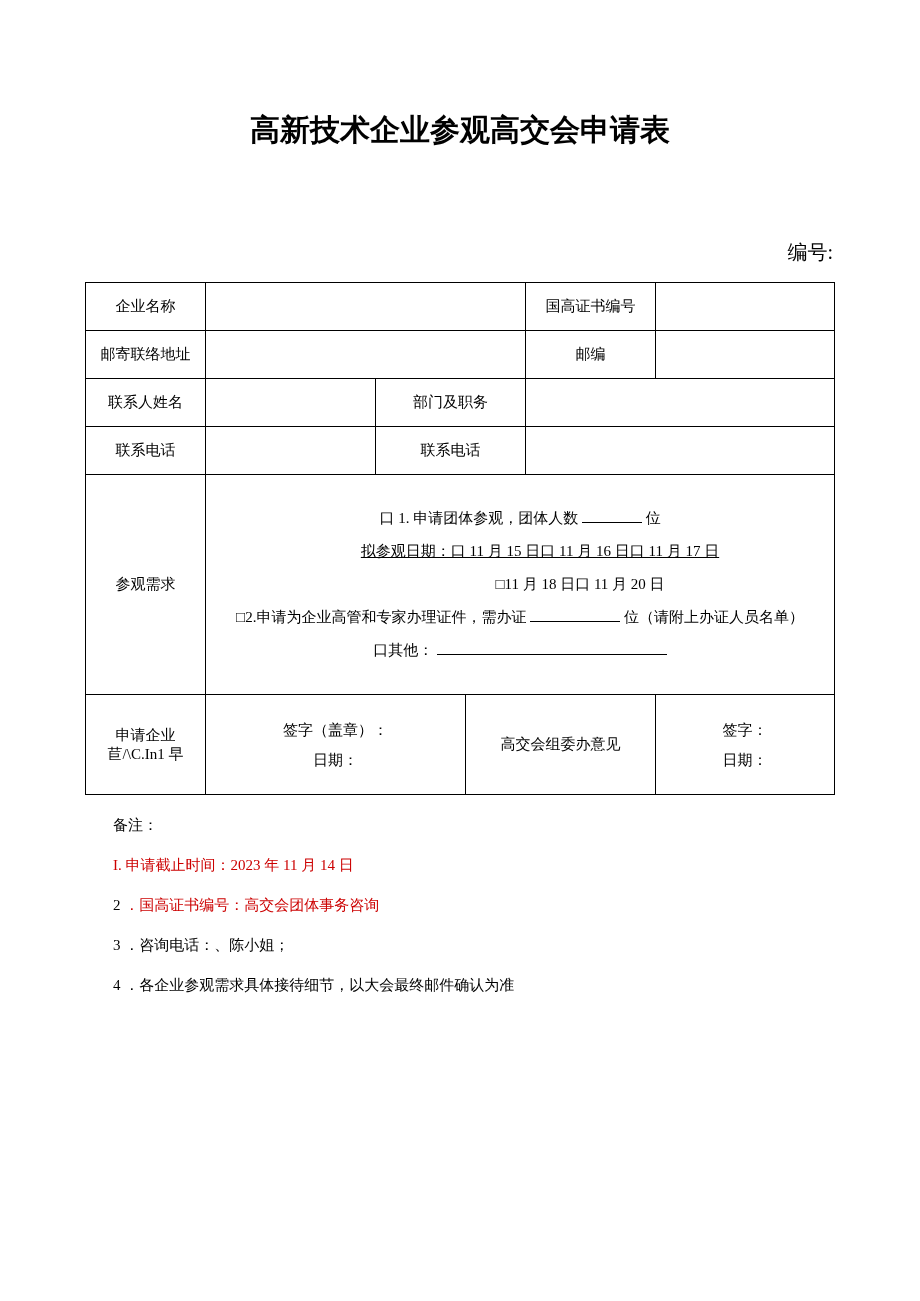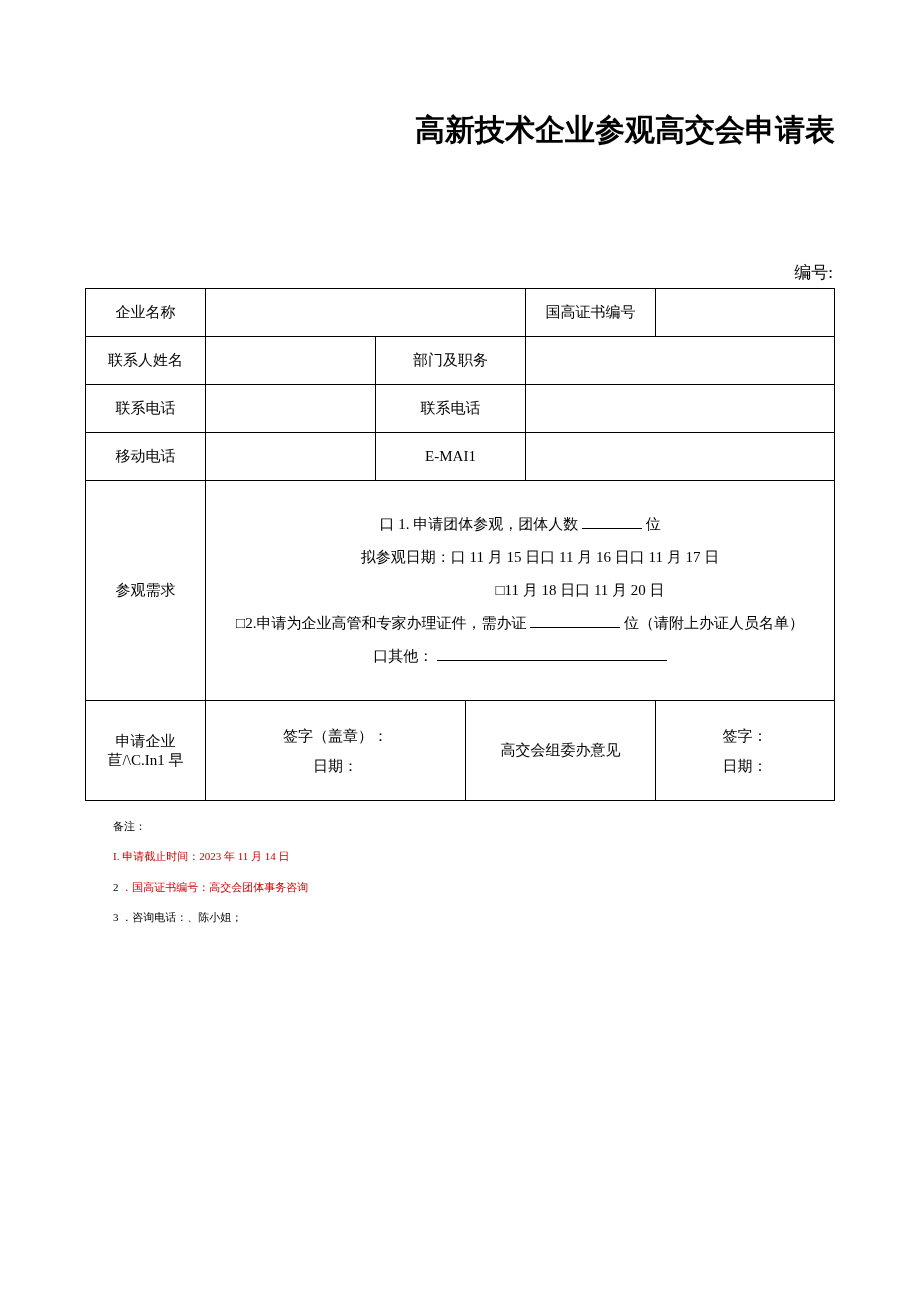--- a/index.html
+++ b/index.html
@@ -10,31 +10,31 @@
     body {
       width: 920px;
       height: 1301px;
       background: #ffffff;
       font-family: "SimSun", "宋体", serif;
       font-size: 15px;
       color: #000;
       padding: 110px 85px 0 85px;
     }
     .title {
-      text-align: right;
+      text-align: center;
       font-size: 30px;
       font-weight: bold;
       font-family: "SimHei", "黑体", sans-serif;
-      margin-bottom: 110px;
+      margin-bottom: 88px;
     }
     .serial-label {
       text-align: right;
-      margin-bottom: 4px;
+      margin-bottom: 16px;
       padding-right: 2px;
-      font-size: 17px;
+      font-size: 20px;
     }
     table.form {
       width: 100%;
       border-collapse: collapse;
       table-layout: fixed;
     }
     table.form td {
       border: 1px solid #000;
       padding: 4px 6px;
       vertical-align: middle;
@@ -49,42 +49,42 @@
     td.left {
       text-align: left;
       vertical-align: top;
       padding: 18px 8px 18px 8px;
     }
     .demand-block {
       line-height: 2.2;
       padding: 4px 0;
     }
     .demand-block .line1 { padding-left: 0; }
-    .demand-block .line-indent { padding-left: 40px; }
+    .demand-block .line-indent { padding-left: 40px; text-decoration: underline; }
     .demand-block .line-indent2 { padding-left: 120px; }
     .underline-blank {
       display: inline-block;
       border-bottom: 1px solid #000;
       width: 60px;
       height: 1em;
       vertical-align: baseline;
     }
     .underline-blank.wide { width: 90px; }
     .underline-blank.xwide { width: 230px; }
     .sig-cell {
       text-align: left;
       vertical-align: top;
       padding: 6px 6px 30px 6px;
       line-height: 2;
     }
     .notes {
       margin-top: 12px;
       padding-left: 28px;
       line-height: 2.4;
-      font-size: 11px;
+      font-size: 15px;
     }
     .notes .red { color: #cc0000; }
     .notes .item { margin-bottom: 4px; }
   </style>
 </head>
 <body>
 
 <div class="title">高新技术企业参观高交会申请表</div>
 
 <div class="serial-label">编号:</div>
@@ -99,35 +99,35 @@
     <col>
   </colgroup>
   <tbody>
       <tr>
     <td class="lbl">企业名称</td>
     <td colspan="3"></td>
     <td>国高证书编号</td>
     <td></td>
   </tr>
   <tr>
+    <td class="lbl">邮寄联络地址</td>
+    <td colspan="3"></td>
+    <td>邮编</td>
+    <td></td>
+  </tr>
+  <tr>
     <td class="lbl">联系人姓名</td>
     <td></td>
     <td colspan="2">部门及职务</td>
     <td colspan="2"></td>
   </tr>
   <tr>
     <td class="lbl">联系电话</td>
     <td></td>
     <td colspan="2">联系电话</td>
-    <td colspan="2"></td>
-  </tr>
-  <tr>
-    <td class="lbl">移动电话</td>
-    <td></td>
-    <td colspan="2">E-MAI1</td>
     <td colspan="2"></td>
   </tr>
   <tr>
     <td class="lbl" style="height:220px">参观需求</td>
     <td colspan="5" class="left">
       <div class="demand-block">
         <div class="line1">
           <span>口 1. 申请团体参观，团体人数</span>
           <span class="underline-blank"></span>
           <span>位</span>
@@ -164,13 +164,14 @@
 </tbody>
   </table>
 
 <div class="notes">
   <div class="item">备注：</div>
   <div class="item red">I. 申请截止时间：2023 年 11 月 14 日</div>
   <div class="item">
     <span>2</span>&nbsp;<span class="red">．国高证书编号：高交会团体事务咨询</span>
   </div>
   <div class="item">3 ．咨询电话：、陈小姐；</div>
+  <div class="item">4 ．各企业参观需求具体接待细节，以大会最终邮件确认为准</div>
 </div>
 
 </body></html>

